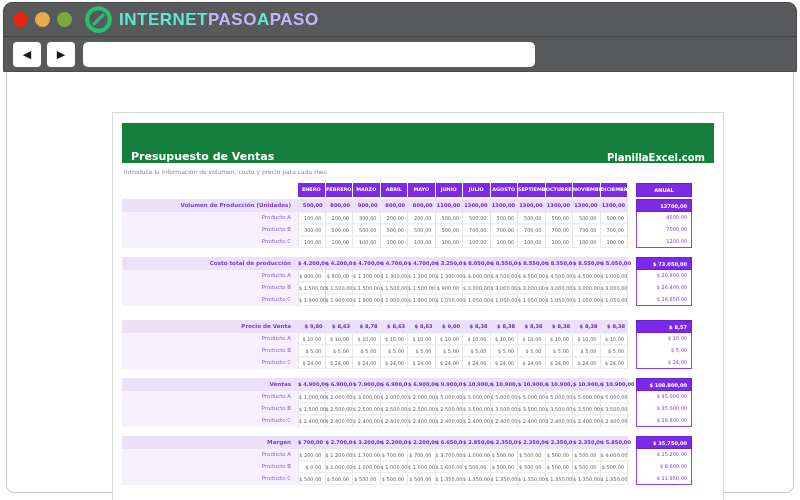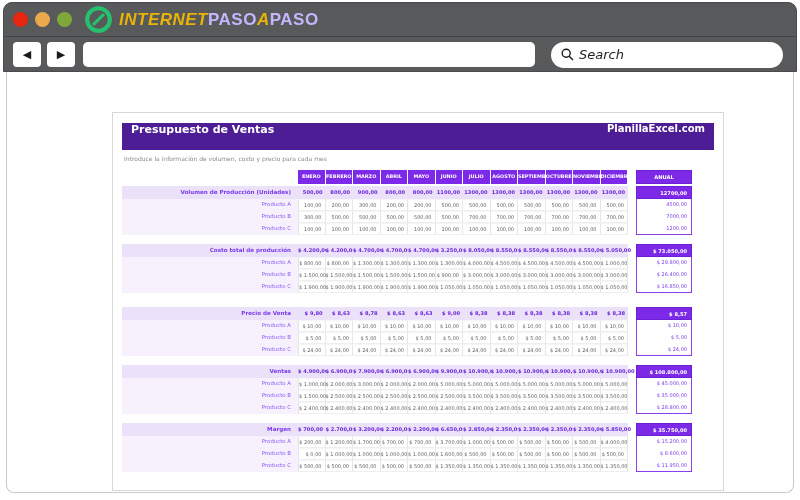--- a/index.html
+++ b/index.html
@@ -11,38 +11,38 @@
   .chrome{position:absolute;left:3px;right:3px;top:2px;height:70px;
           background:#58595b;border-radius:9px 9px 0 0;border:1px solid #4a4a4c;box-sizing:border-box;}
   .chrome-top{height:33px;display:flex;align-items:center;padding-left:9px;}
   .dot{width:15px;height:15px;border-radius:50%;margin-right:7px;border:none;padding:0;cursor:pointer;}
   .dot.red{background:#e8250f;}
   .dot.orange{background:#eca84d;}
   .dot.green{background:#7fa83b;}
   .logo-icon{margin-left:5px;margin-right:6px;display:flex;align-items:center;}
   .logo-text{font-family:"Liberation Sans",sans-serif;font-size:17px;font-weight:800;
              letter-spacing:0.5px;white-space:nowrap;}
-  .lw{color:#eab308;font-style:italic;} .lg{color:#c4b5fd;}
+  .lw{color:#5eead4;} .lg{color:#c4b5fd;}
   .chrome-nav{height:35px;display:flex;align-items:center;padding:0 9px;border-top:1px solid #454547;}
   .navbtn{width:28px;height:25px;background:#fff;border:none;border-radius:4px;margin-right:6px;
           display:flex;align-items:center;justify-content:center;font-size:11px;color:#1a1a1a;padding:0;cursor:pointer;}
   .urlbar{width:452px;height:25px;background:#fff;border-radius:5px;margin-left:2px;border:none;
           font-size:11px;padding:0 8px;box-sizing:border-box;color:#333;}
   .searchbox{margin-left:auto;width:232px;height:26px;background:#fff;border-radius:14px;
              display:flex;align-items:center;padding-left:10px;box-sizing:border-box;margin-right:4px;cursor:text;}
   .search-text{font-size:13px;font-style:italic;color:#222;margin-left:5px;}
 
   
   .viewport{position:absolute;left:6px;right:6px;top:72px;bottom:7px;background:#ffffff;
             border:1px solid #c9c9c9;border-top:none;border-radius:0 0 8px 8px;}
 
   
   .sheet-frame{position:absolute;left:105px;top:40px;width:592px;background:#ffffff;
                border:1px solid #d8d8d8;padding:10px 9px 18px 9px;box-sizing:content-box;}
-  .sheet-title{height:27px;background:#4c1d95;display:flex;align-items:flex-start;
+  .sheet-title{height:40px;background:#15803d;display:flex;align-items:flex-end;
                justify-content:space-between;padding:0 9px;}
   .sheet-title .t{color:#fff;font-size:11px;font-weight:bold;}
   .sheet-title .b{color:#fff;font-size:10px;font-weight:bold;}
   .sheet-subtitle{font-size:6px;color:#8a8a8a;margin:5px 0 8px 2px;}
 
   .sheet-grid{display:grid;grid-template-columns:176px repeat(12,27.5px) 8px 56px;}
   #table-root .block{margin-top:9px;}
   #table-root .sheet-grid:nth-child(2){margin-top:2px;}   
   #table-root .sheet-grid:nth-child(4){margin-top:14px;}  
   #table-root .sheet-grid:nth-child(8){margin-top:12px;}  
@@ -92,29 +92,20 @@
       </span>
     </div>
     <div class="chrome-nav">
       <button class="navbtn">
           <span>◀</span>
         </button>
       <button class="navbtn">
           <span>▶</span>
         </button>
       <input class="urlbar" value="" style="">
-      <div class="searchbox">
-        <span style="display:flex;">
-          <svg width="13" height="13" viewBox="0 0 13 13">
-            <circle cx="5.2" cy="5.2" r="4" fill="none" stroke="#1a1a1a" stroke-width="1.4"></circle>
-            <line x1="8.2" y1="8.2" x2="12" y2="12" stroke="#1a1a1a" stroke-width="1.4"></line>
-          </svg>
-        </span>
-        <span class="search-text">Search</span>
-      </div>
     </div>
   </div>
 
   <div class="viewport">
     <div class="sheet-frame">
       <div class="sheet-title">
         <span class="t">Presupuesto de Ventas</span>
         <span class="b">PlanillaExcel.com</span>
       </div>
       <div class="sheet-subtitle">Introduce la información de volumen, costo y precio para cada mes</div>

